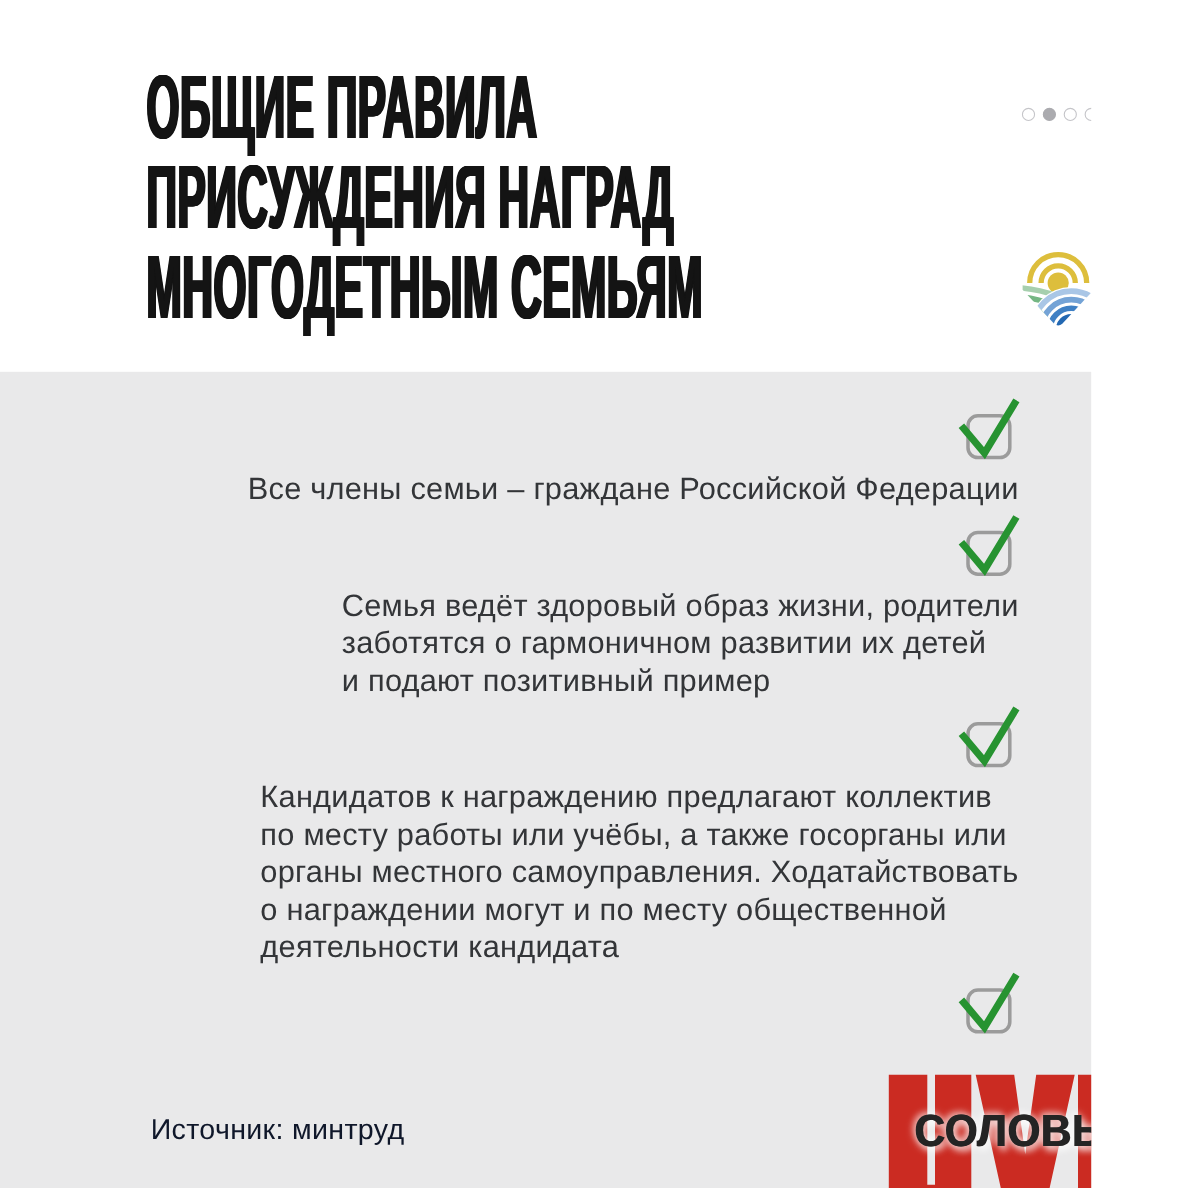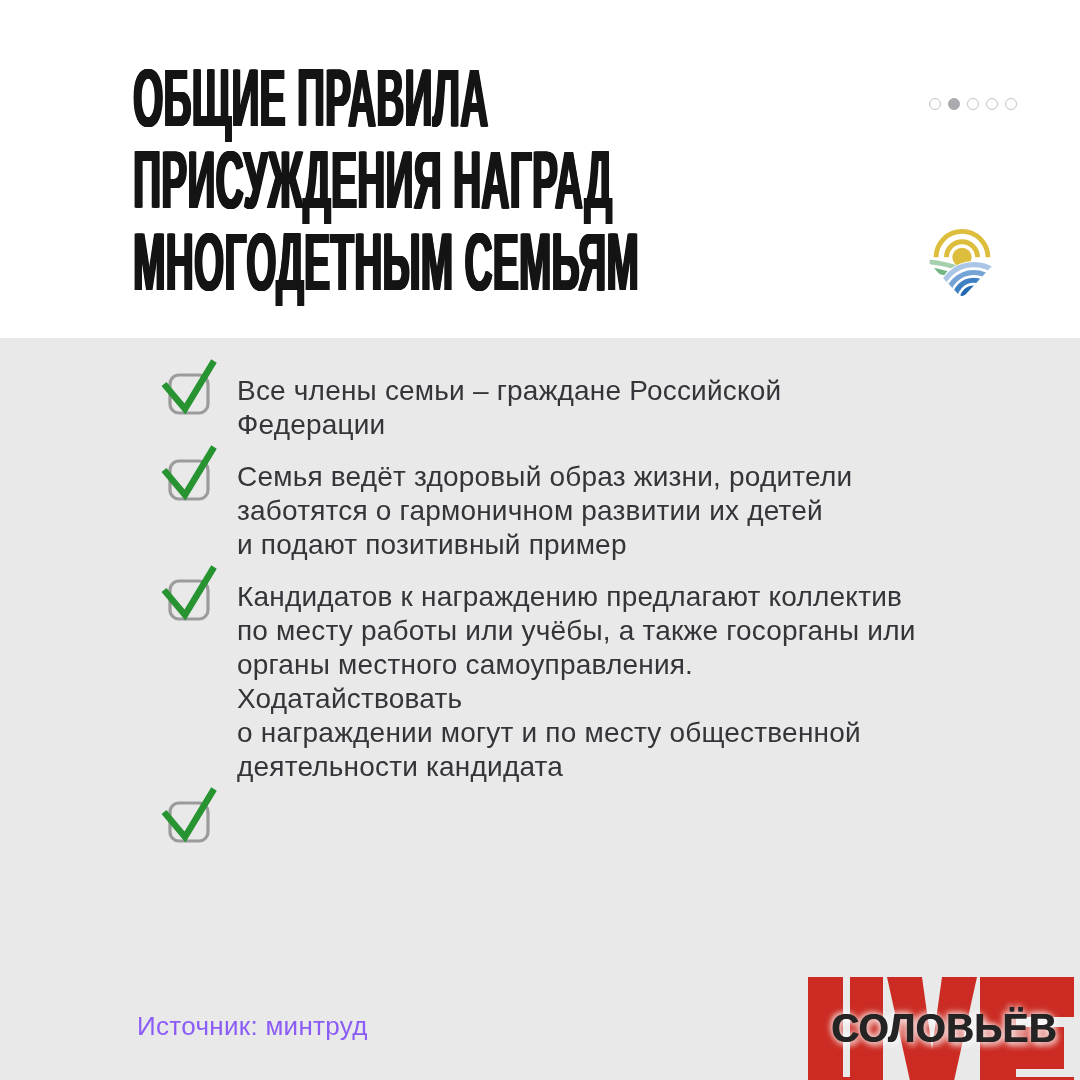--- a/index.html
+++ b/index.html
@@ -1,45 +1,45 @@
 <!DOCTYPE html>
 <html><head>
 <meta charset="utf-8">
 <style>
   html,body{margin:0;padding:0;background:#ffffff;}
   body{width:1080px;height:1080px;overflow:hidden;font-family:"Liberation Sans",sans-serif;}
-  .card{position:relative;width:1080px;height:1080px;background:#ffffff;overflow:hidden;}
+  .card{position:relative;width:992px;height:1080px;background:#ffffff;overflow:hidden;}
 
   
   .title{position:absolute;left:133px;top:57px;}
   .title-line{
     font-weight:bold;font-size:82px;line-height:82px;color:#141414;
     letter-spacing:1px;white-space:nowrap;
     transform:scaleX(0.47);transform-origin:0 0;
     text-shadow:1px 0 currentColor,2px 0 currentColor,3px 0 currentColor,
                -1px 0 currentColor,-2px 0 currentColor;
   }
   .dots{position:absolute;left:929px;top:98px;display:flex;gap:7px;}
   .dot{width:12px;height:12px;border-radius:50%;border:1.5px solid #c5c5c9;box-sizing:border-box;background:transparent;}
   .dot.active{background:#ababaf;border-color:#ababaf;}
 
   .family-logo{position:absolute;left:925px;top:222px;width:74px;height:78px;}
 
   
   .panel{position:absolute;left:0;top:338px;width:1080px;height:742px;background:#e9e9ea;}
 
   .checklist{position:absolute;left:162px;top:368px;margin:0;padding:0;list-style:none;width:780px;}
-  .check-item{display:flex;align-items:flex-start;margin:0 16px 12px 0;}
+  .check-item{display:flex;align-items:flex-end;margin:0 16px 12px 0;flex-direction:column;}
   .check-icon{flex:0 0 54px;width:54px;height:48px;overflow:visible;}
   .check-text{
     margin:6px 0 0 21px;font-size:28px;line-height:34px;color:#333538;
     white-space:pre-line;letter-spacing:0.2px;
   }
 
-  .source{position:absolute;left:137px;top:1011px;font-size:26px;line-height:30px;color:#8b5cf6;letter-spacing:0.3px;}
+  .source{position:absolute;left:137px;top:1011px;font-size:26px;line-height:30px;color:#0f172a;letter-spacing:0.3px;}
 
   
   .brand{position:absolute;left:0;top:0;width:1080px;height:1080px;pointer-events:none;padding-left:16px;}
   .brand-live{position:absolute;left:806px;top:977px;width:300px;height:140px;overflow:visible;}
   .brand-name{
     position:absolute;left:831px;top:1008px;font-size:41px;line-height:41px;font-weight:bold;
     color:#242424;letter-spacing:0.5px;white-space:nowrap;
     transform:scaleX(0.94);transform-origin:0 0;
     text-shadow:1px 0 0 #242424, 3px 3px 7px rgba(255,255,255,0.85), -2px -2px 6px rgba(255,255,255,0.6), 0 0 10px rgba(255,255,255,0.5);
   }

